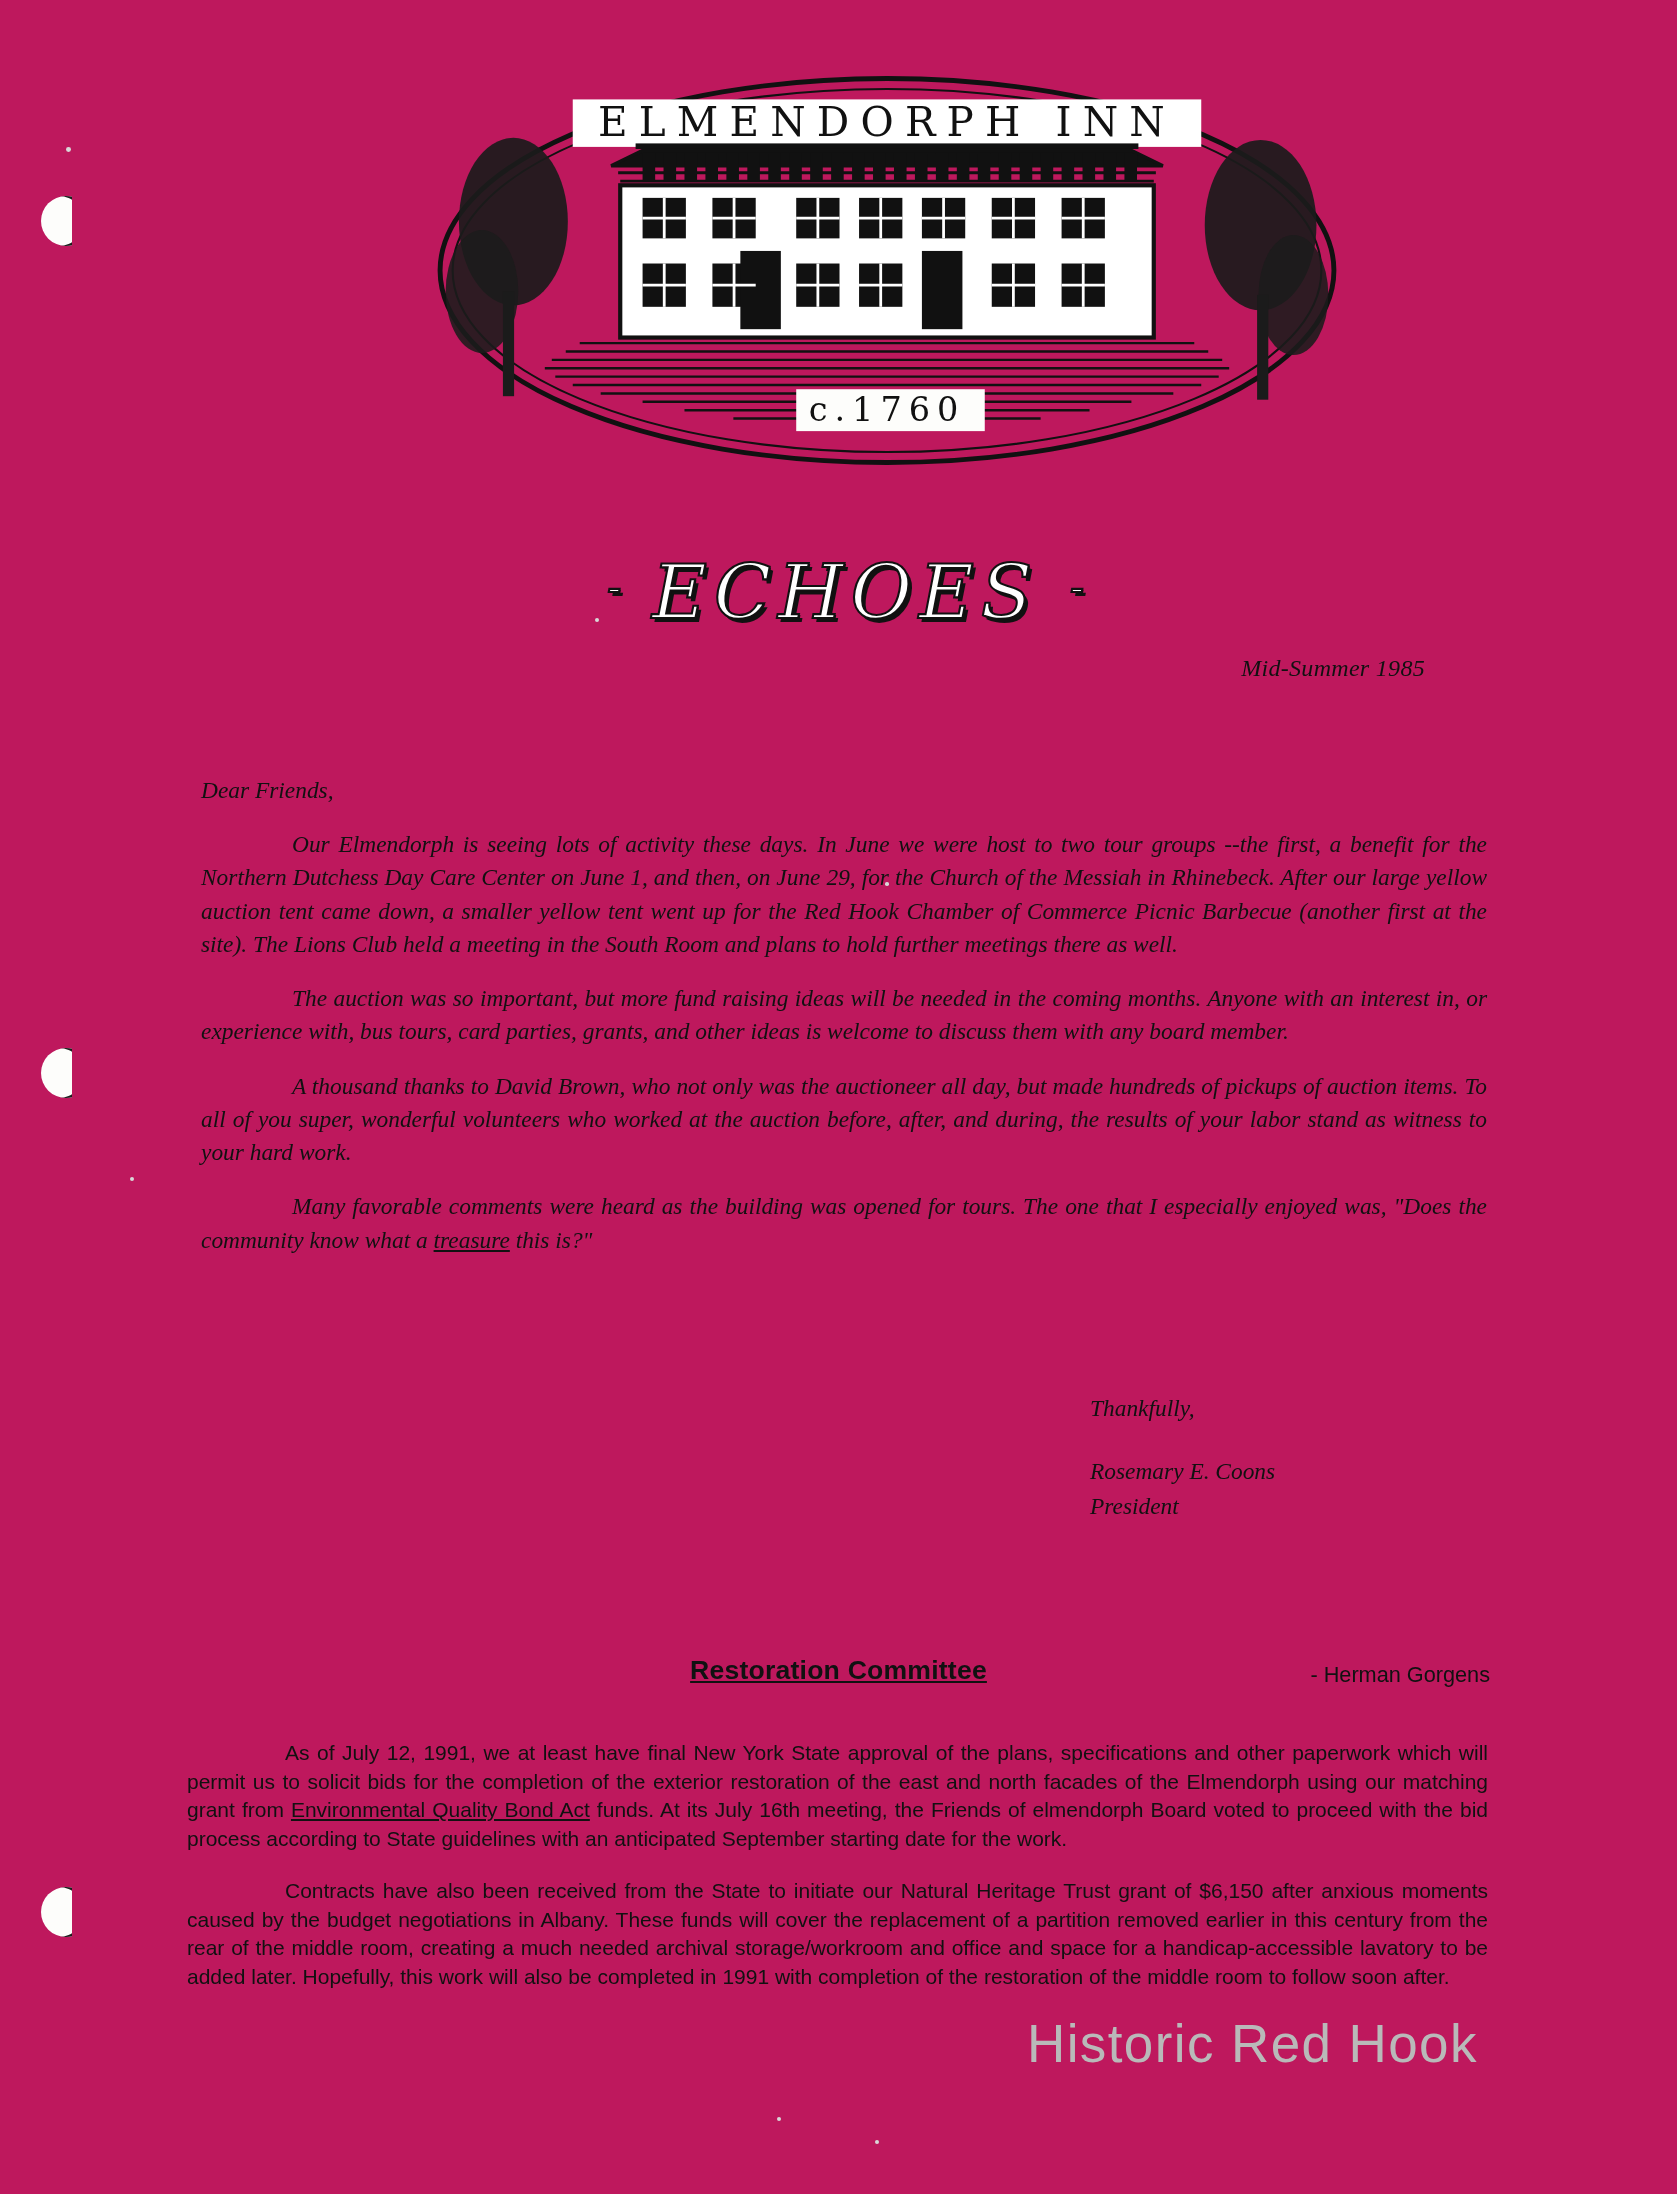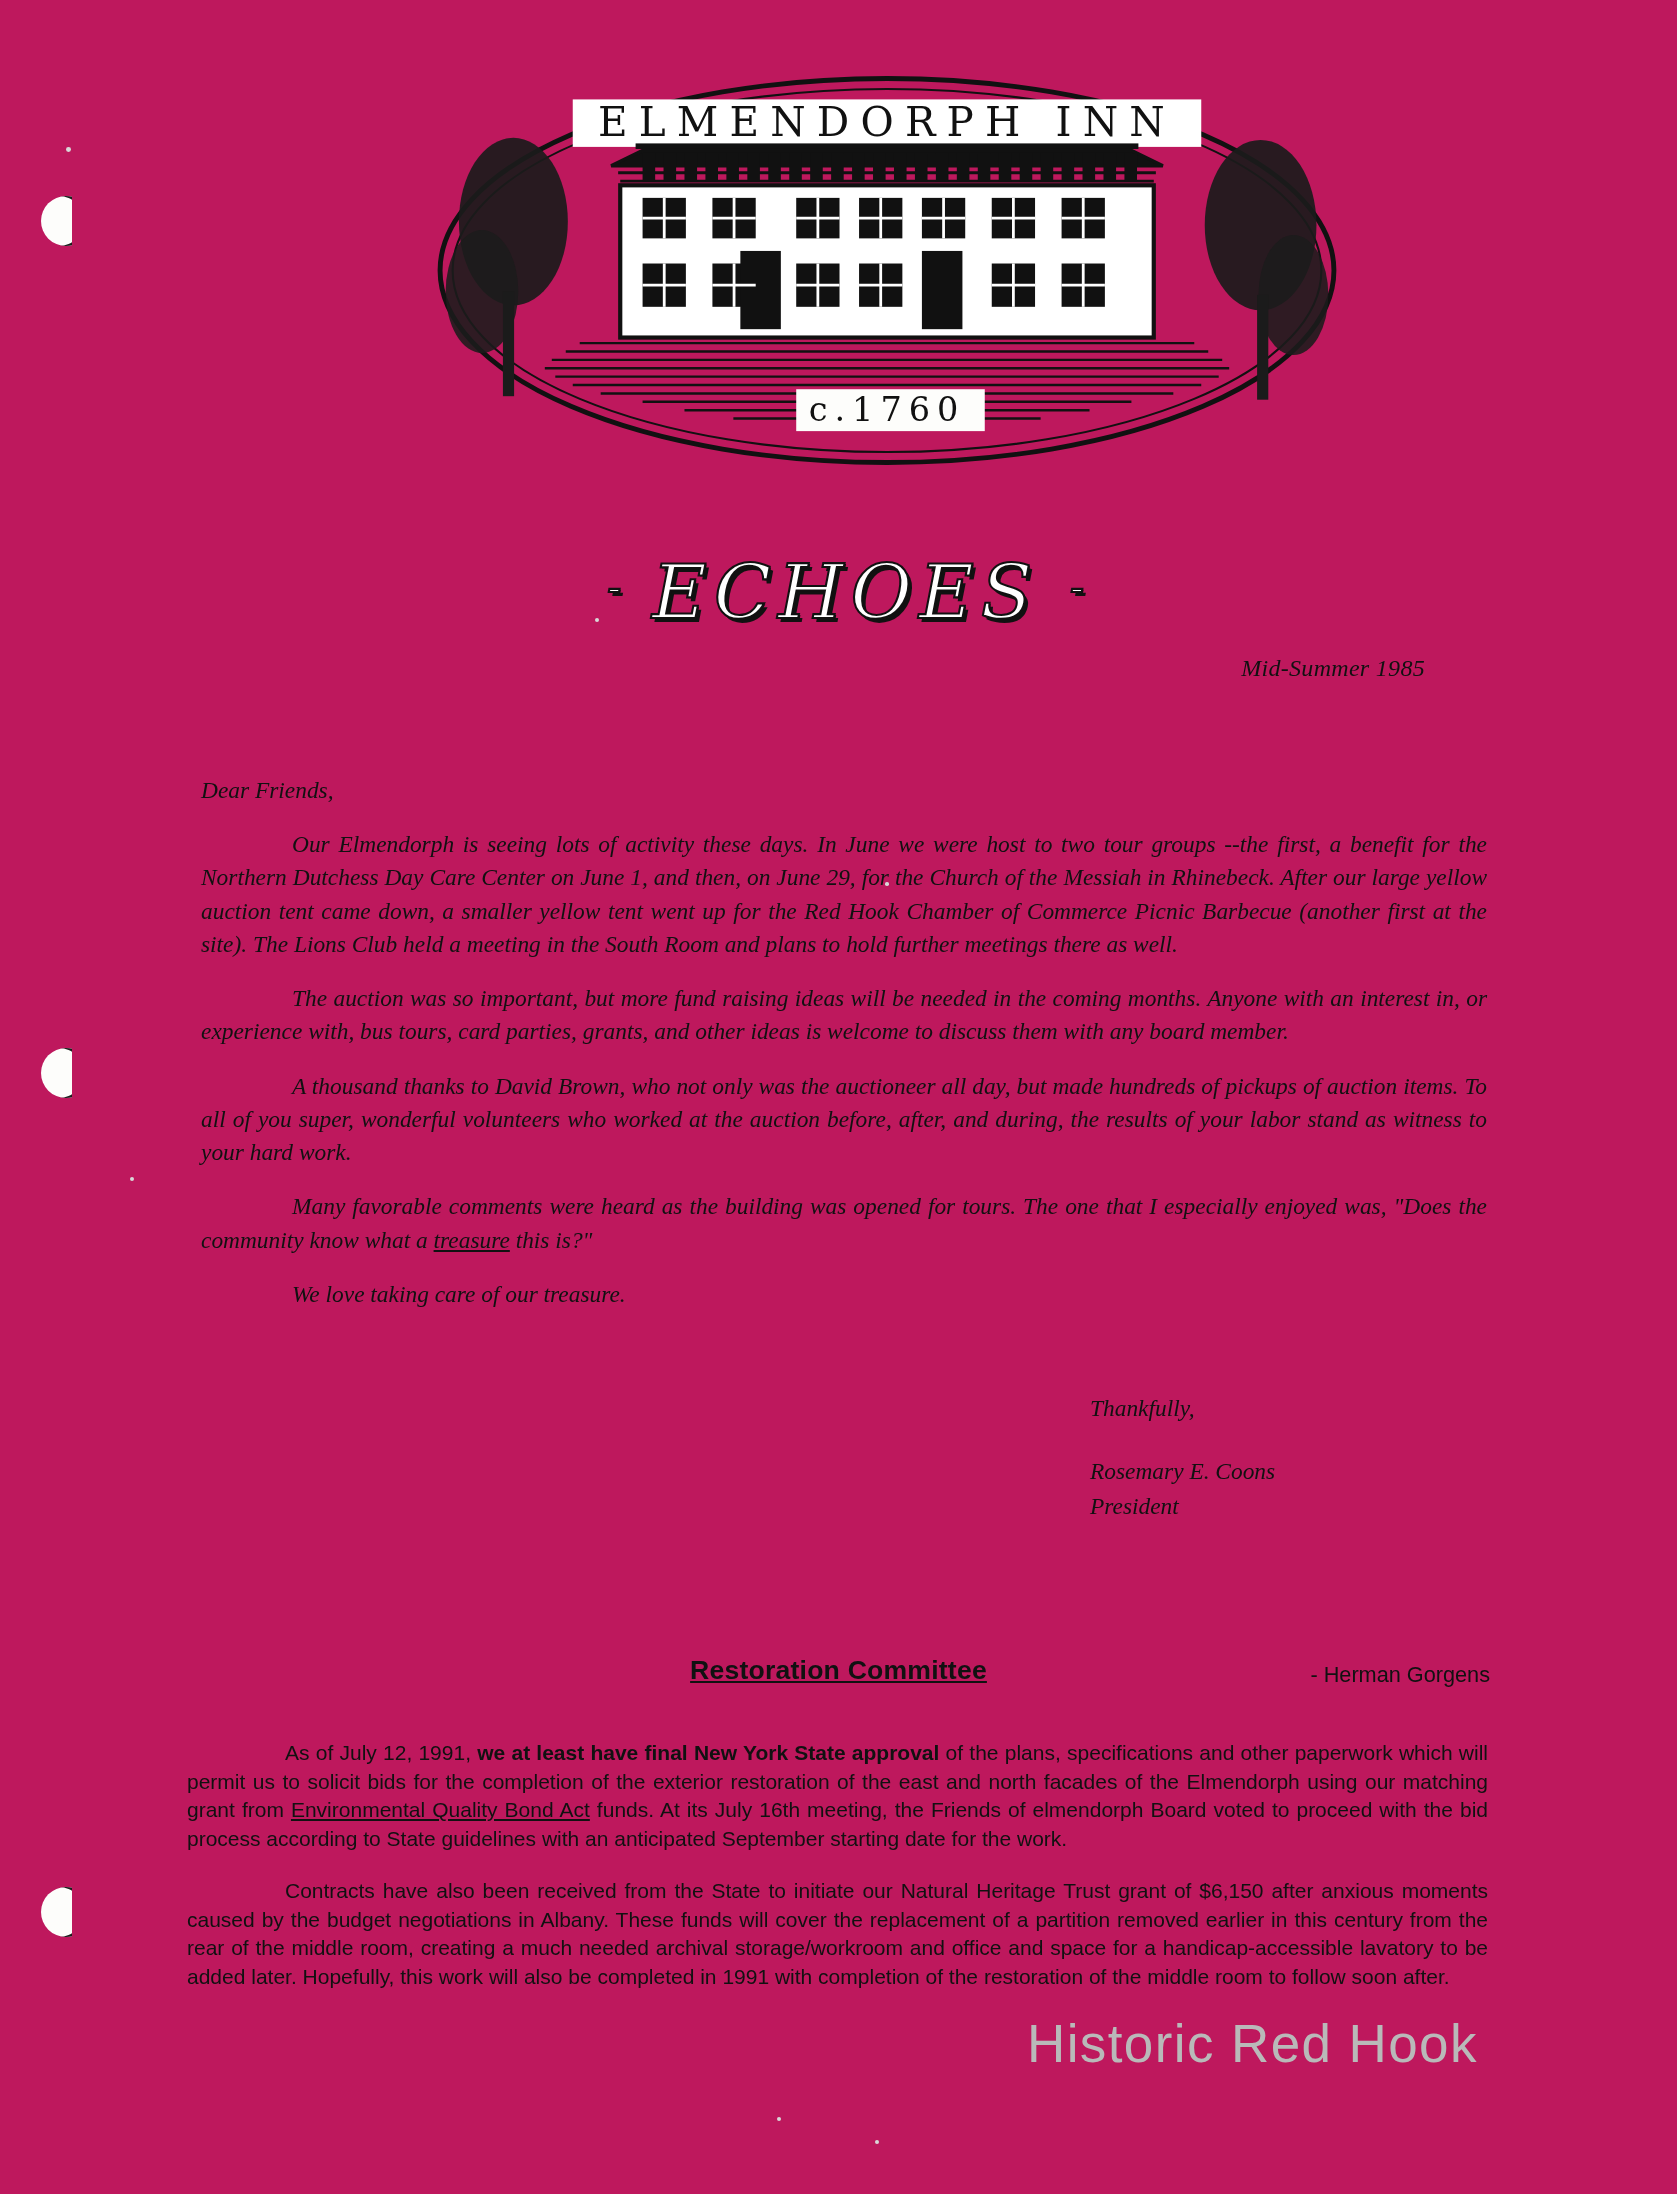--- a/index.html
+++ b/index.html
@@ -145,21 +145,21 @@
     width: 1301px;
     font-family: "Liberation Sans", sans-serif;
     font-size: 21px;
     line-height: 1.36;
     text-align: justify;
   }
   .sans-body p {
     margin: 0 0 24px 0;
     text-indent: 98px;
   }
-  .sans-body b { font-weight: 700; }
+  .sans-body b { font-weight: 400; }
 
   
   .watermark {
     position: absolute;
     left: 1027px;
     top: 2013px;
     font-family: "Liberation Sans", sans-serif;
     font-size: 53px;
     color: #b9b9b9;
     letter-spacing: 1.4px;
@@ -323,21 +323,20 @@
   </div>
 
   <div class="issue-date">Mid-Summer 1985</div>
 
   <div class="letter">
     <p class="salutation">Dear Friends,</p>
     <p class="para">Our Elmendorph is seeing lots of activity these days.  In June we were host to two tour groups --the first, a benefit for the Northern Dutchess Day Care Center on June 1, and then, on June 29, for the Church of the Messiah in Rhinebeck.  After our large yellow auction tent came down, a smaller yellow tent went up for the Red Hook Chamber of Commerce Picnic Barbecue (another first at the site).  The Lions Club held a meeting in the South Room and plans to hold further meetings there as well.</p>
     <p class="para">The auction was so important, but more fund raising ideas will be needed in the coming months.  Anyone with an interest in, or experience with, bus tours, card parties, grants, and other ideas is welcome to discuss them with any board member.</p>
     <p class="para">A thousand thanks to David Brown, who not only was the auctioneer all day, but made hundreds of pickups of auction items.  To all of you super, wonderful volunteers who worked at the auction before, after, and during, the results of your labor stand as witness to your hard work.</p>
     <p class="para"><span>Many favorable comments were heard as the building was opened for tours.  The one that I especially enjoyed was, "Does the community know what a </span><span class="underline">treasure</span><span> this is?"</span></p>
-    <p class="noindent">We love taking care of our treasure.</p>
   </div>
 
   <div class="signoff">
     <div>Thankfully,</div>
     <span class="gap"></span>
     <div>Rosemary E. Coons</div>
     <div>President</div>
   </div>
 
   <div class="section-head">

